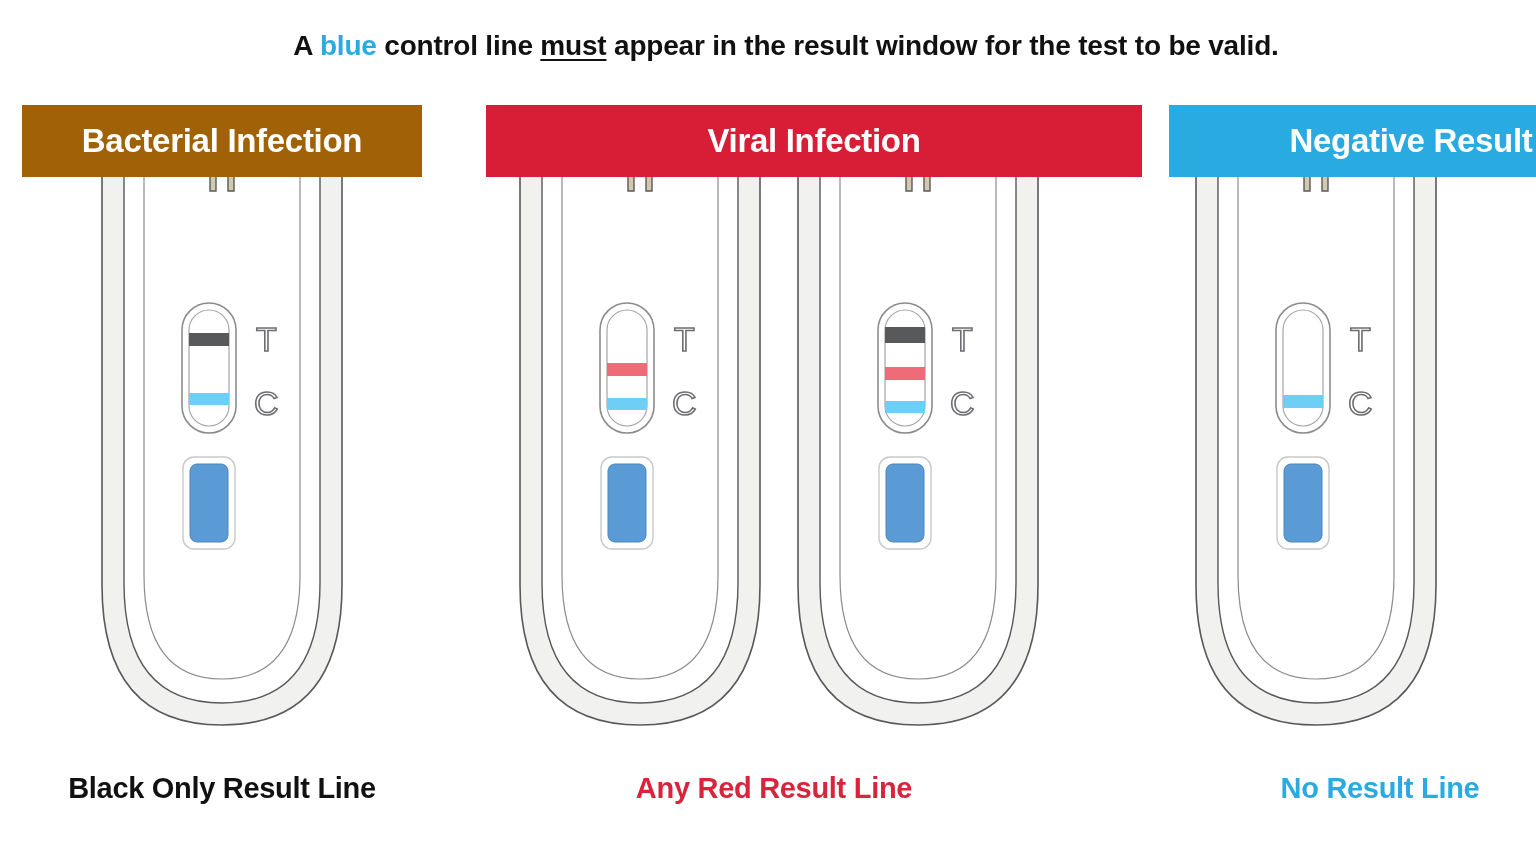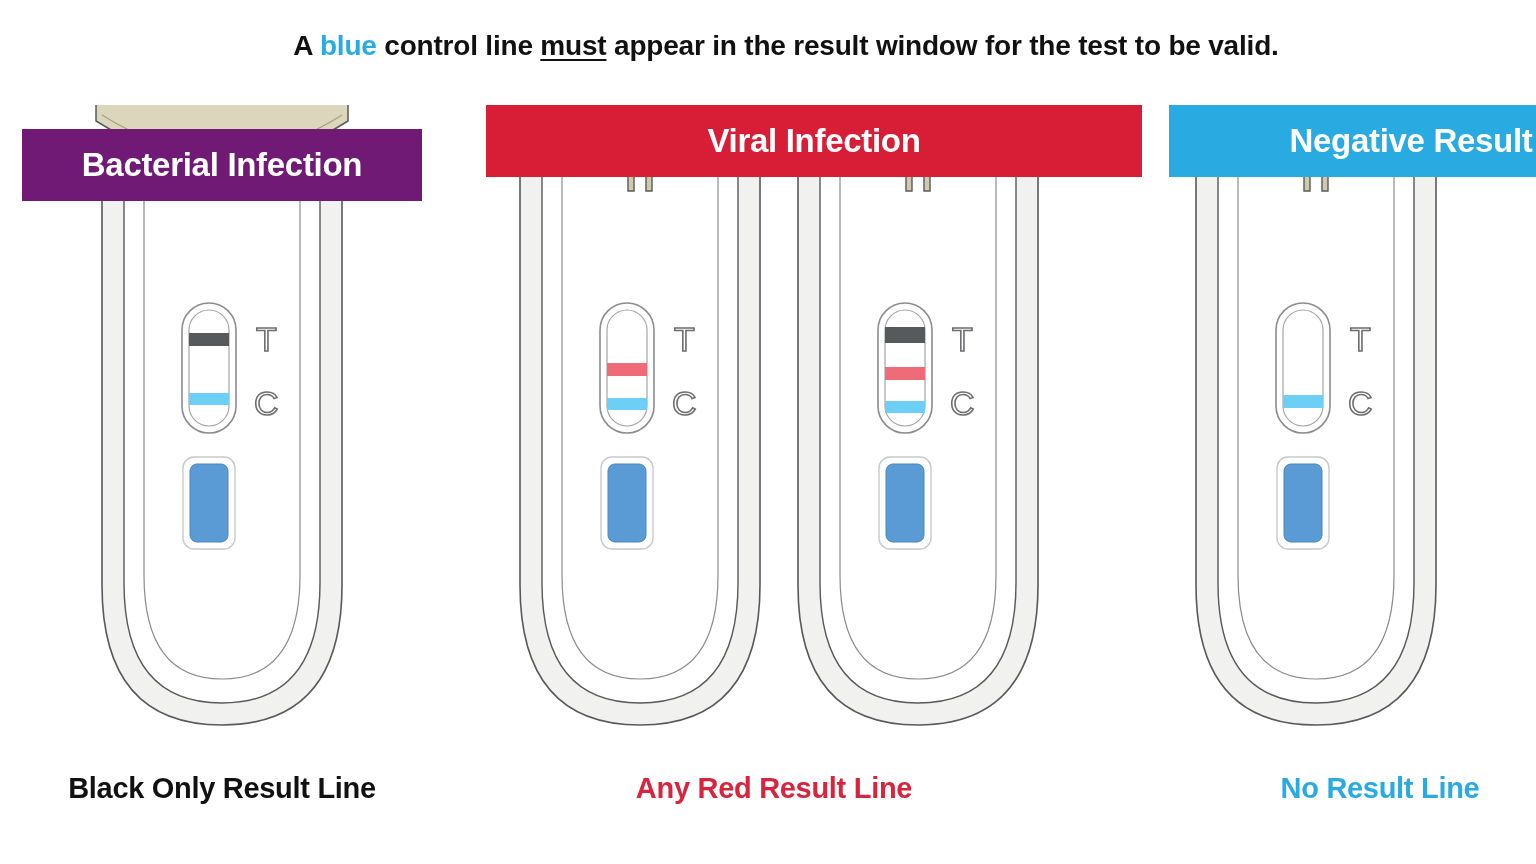--- a/index.html
+++ b/index.html
@@ -51,21 +51,21 @@
     height: 72px;
     display: flex;
     align-items: center;
     justify-content: center;
     color: #ffffff;
     font-size: 33px;
     font-weight: bold;
     letter-spacing: -0.3px;
     white-space: nowrap;
   }
-  #header-bacterial { background: #701a75; margin-top: 24px; }
+  #header-bacterial { background: #a16207; }
   #header-viral     { background: #D81E36; }
   #header-negative  { background: #29ABE2; }
 
   
   .device-row {
     position: absolute;
     top: 105px;
     height: 640px;
   }
   .device {

